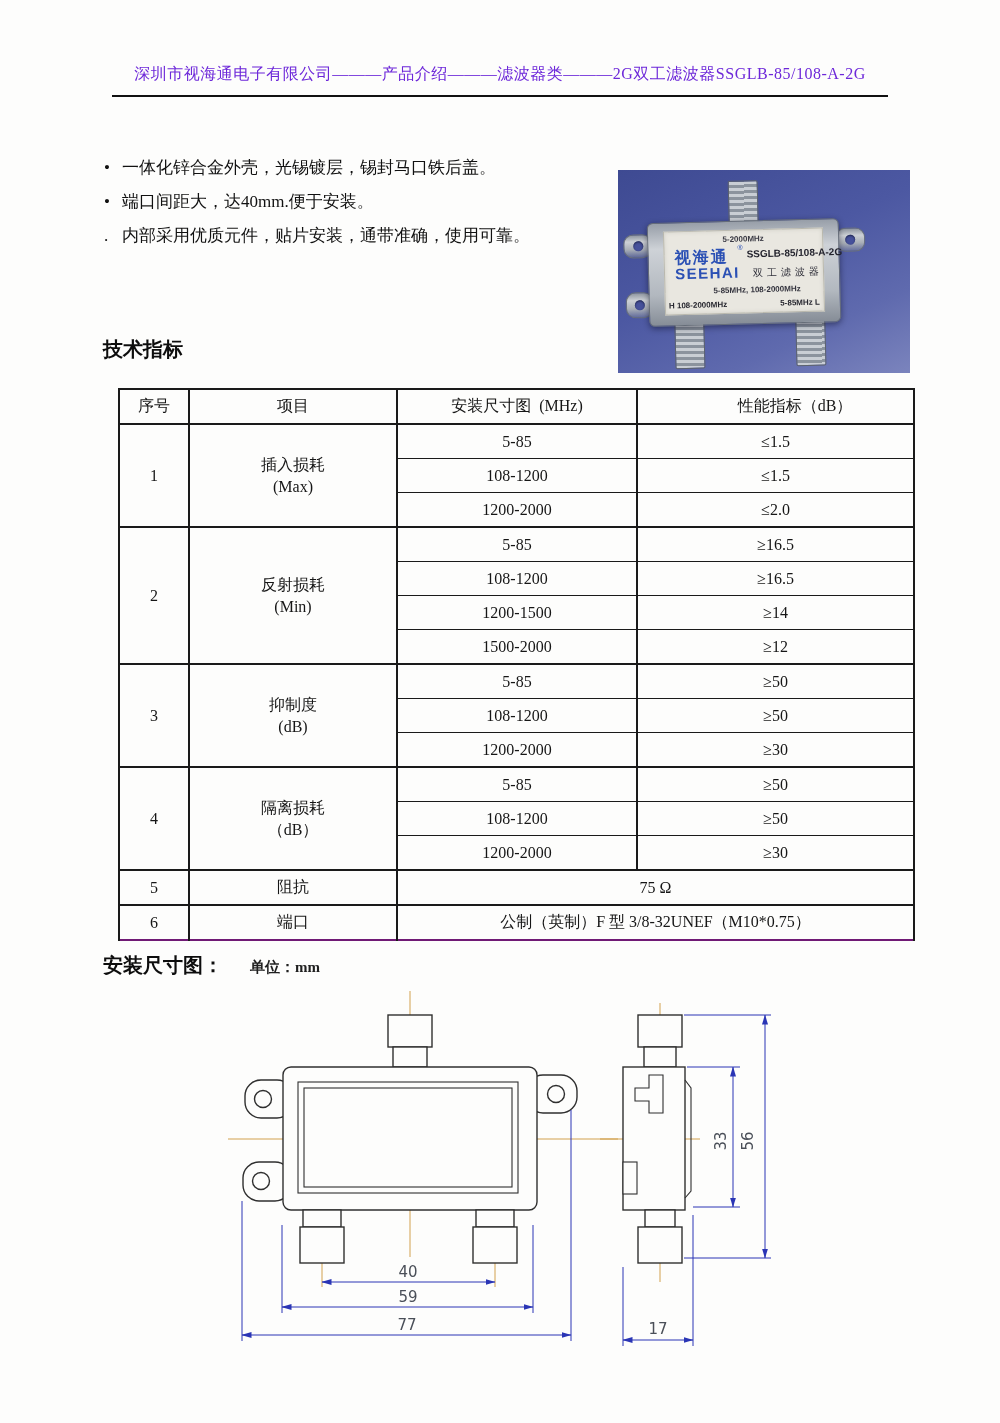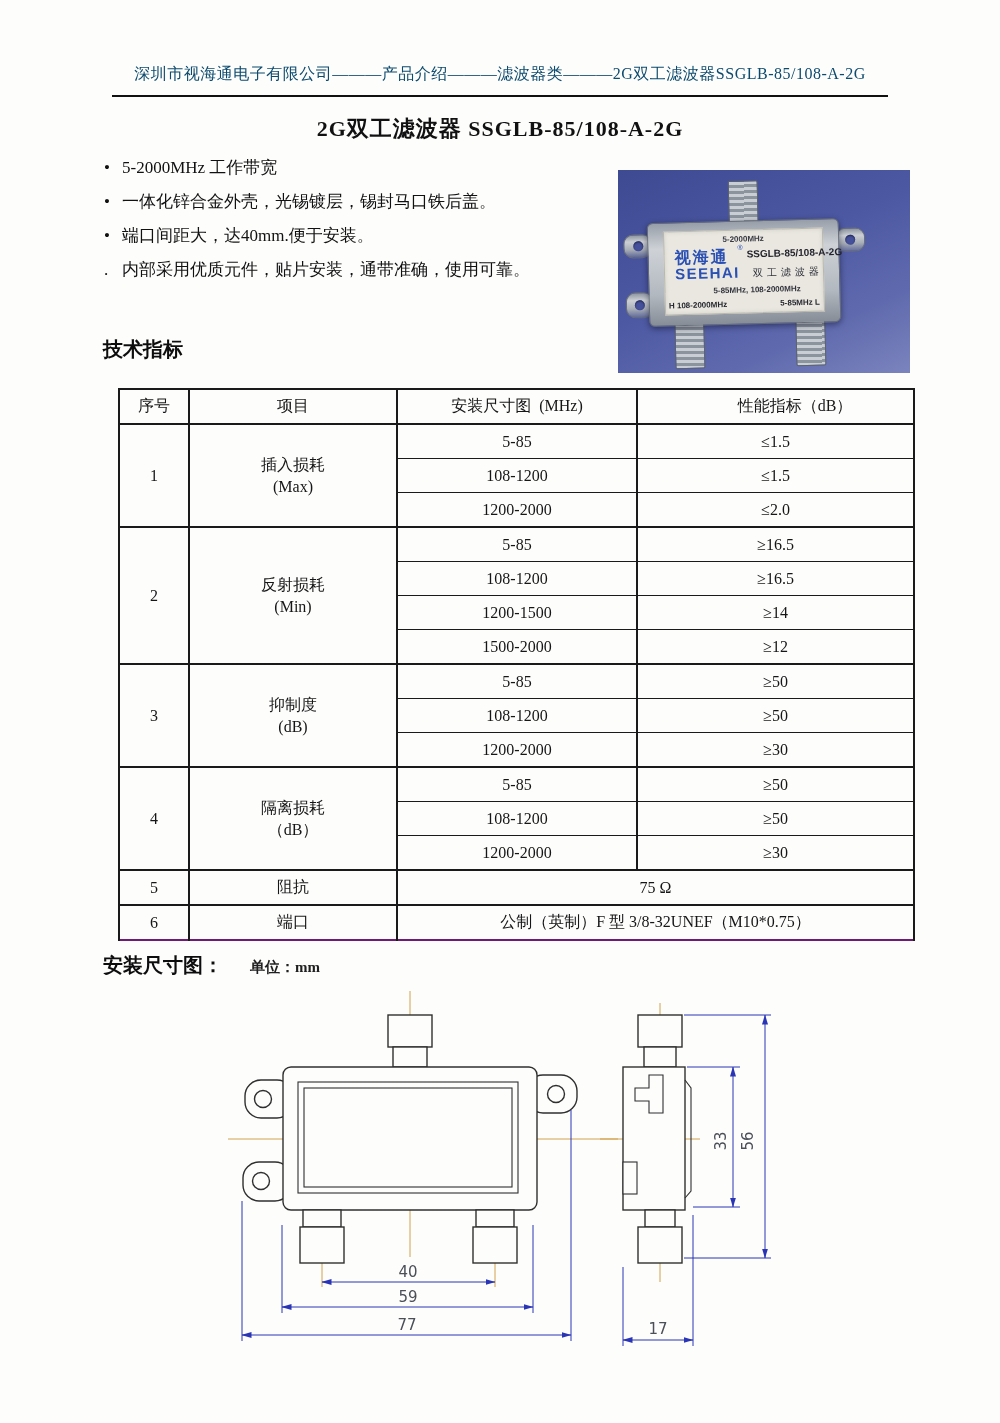--- a/index.html
+++ b/index.html
@@ -1,21 +1,21 @@
 <!DOCTYPE html>
 <html><head>
 <meta charset="utf-8">
 <style>
   html,body{margin:0;padding:0;background:#ffffff;}
   .page{position:relative;width:1000px;height:1423px;background:#fdfdfc;overflow:hidden;
         font-family:"Liberation Serif","DejaVu Serif",serif;color:#111;}
 
   
   .doc-header{position:absolute;top:64px;left:0;width:1000px;text-align:center;
-              font-size:16px;letter-spacing:.5px;color:#0c4a6e;}
+              font-size:16px;letter-spacing:.5px;color:#6d28d9;}
   .header-rule{position:absolute;top:95px;left:112px;width:776px;height:2px;background:#111;}
   .doc-title{position:absolute;top:114px;left:0;width:1000px;text-align:center;
              font-size:22px;font-weight:bold;letter-spacing:1px;}
 
   
   .features{position:absolute;left:104px;top:156px;width:540px;}
   .feature{position:relative;height:34px;font-size:17px;white-space:nowrap;}
   .feature .marker{display:inline-block;width:18px;text-align:left;}
 
   
@@ -71,24 +71,22 @@
   .drawing{position:absolute;left:0;top:985px;}
   .dimtxt{font-family:"DejaVu Sans","Liberation Sans",sans-serif;font-size:15px;fill:#4a4f58;}
 </style>
 </head>
 <body>
 
 <div class="page">
 
   <div class="doc-header">深圳市视海通电子有限公司———产品介绍———滤波器类———2G双工滤波器SSGLB-85/108-A-2G</div>
   <div class="header-rule"></div>
-  <div class="doc-title">2G双工滤波器 SSGLB-85/108-A-2G</div>
 
   <div class="features">
-    <div class="feature"><span class="marker">•</span><span>5-2000MHz 工作带宽</span></div>
     <div class="feature"><span class="marker">•</span><span>一体化锌合金外壳，光锡镀层，锡封马口铁后盖。</span></div>
     <div class="feature"><span class="marker">•</span><span>端口间距大，达40mm.便于安装。</span></div>
     <div class="feature"><span class="marker">.</span><span>内部采用优质元件，贴片安装，通带准确，使用可靠。</span></div>
   </div>
 
   <div class="photo">
     <div class="device">
       <div class="connector conn-top metal"></div>
       <div class="connector conn-bl metal"></div>
       <div class="connector conn-br metal"></div>

